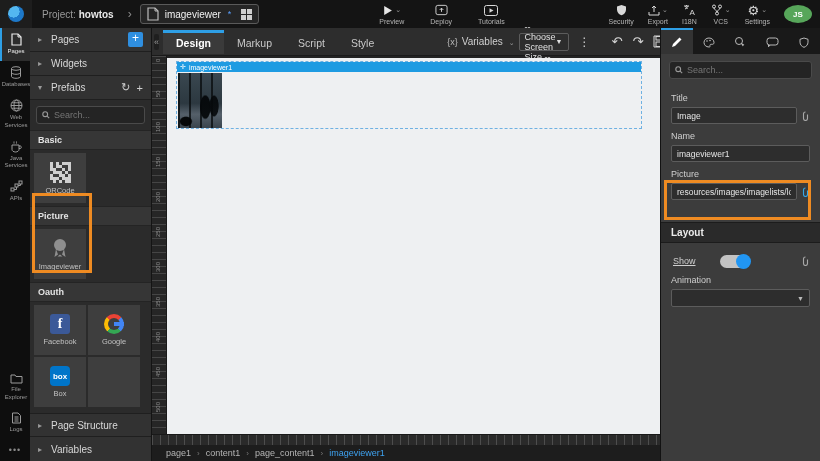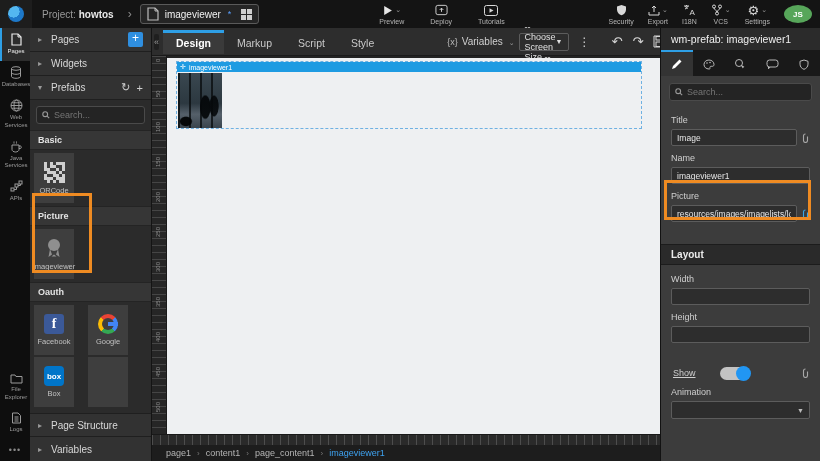--- a/index.html
+++ b/index.html
@@ -56,21 +56,21 @@
   .lp-mini { color:#cfcfcf; font-size:11px; cursor:pointer; }
   .lp-scroll { flex:1; overflow:hidden; display:flex; flex-direction:column; }
   .searchwrap { padding:6px 6px; }
   .searchbox { display:flex; align-items:center; gap:4px; background:#242424; border:1px solid #4a4a4a;
     border-radius:3px; height:18px; padding:0 5px; }
   .searchbox input { flex:1; min-width:0; background:transparent; border:none; outline:none;
     color:#ddd; font-size:9px; font-family:inherit; }
   .cat-head { background:#363636; border-top:1px solid #242424; border-bottom:1px solid #242424;
     color:#e3e3e3; font-size:9px; font-weight:bold; padding:4px 8px; }
   .tilegrid { display:grid; grid-template-columns:52px 52px; gap:2px; padding:3px 4px; }
-  .tile { width:40px; height:50px; background:#3e3e3e; display:flex; flex-direction:column;
+  .tile { width:52px; height:50px; background:#3e3e3e; display:flex; flex-direction:column;
     align-items:center; justify-content:center; gap:3px; cursor:pointer; }
   .tile .tlabel { font-size:7.5px; color:#c2c2c2; }
   .oauthwrap { height:118px; overflow:hidden; }
   .lp-bottom { flex:0 0 auto; }
   .hl-box { position:absolute; border:3px solid #ef8b22; pointer-events:none; z-index:5; }
   .lp-hl { left:2px; top:165px; width:60px; height:80px; }
 
   
   .brand { width:20px; height:20px; border-radius:3px; display:flex; align-items:center; justify-content:center;
     font-weight:bold; color:#fff; }
@@ -532,21 +532,20 @@
         <span class="c-chev">›</span>
         <span class="crumb">content1</span>
         <span class="c-chev">›</span>
         <span class="crumb">page_content1</span>
         <span class="c-chev">›</span>
         <span class="crumb last">imageviewer1</span>
       </div>
     </div>
 
     <div class="rpanel">
-      <div class="rp-title">wm-prefab: imageviewer1</div>
       <div class="rp-tabs">
         <div class="rp-tab active">
           <svg width="11" height="11" viewBox="0 0 11 11">
               <path d="M1 10l1-3 6.5-6.5 2 2L4 9z" fill="#fff"></path>
             </svg>
         </div>
         <div class="rp-tab">
           <svg width="12" height="11" viewBox="0 0 12 11">
               <path d="M6 1C3 1 1 3 1 5.5S3 10 6 10c1 0 1.3-.6 1-1.2-.4-.8.2-1.5 1.2-1.5h1.3c.9 0 1.5-.7 1.5-1.8C11 3 8.8 1 6 1z" fill="none" stroke="#b9b9b9"></path>
               <circle cx="4" cy="4" r=".8" fill="#b9b9b9"></circle>
@@ -604,30 +603,20 @@
           <input class="finput" value="resources/images/imagelists/login-bg.jp" style="">
           <span class="bindic blue">
               <svg width="9" height="10" viewBox="0 0 9 10">
                 <path d="M4.5 1C3 1 2.5 2 2.5 3v4.5a2 2 0 004 0V3.5" fill="none" stroke="currentColor" stroke-width="1.1"></path>
               </svg>
             </span>
         </div>
       </div>
 
       <div class="rp-section">Layout</div>
-      <div class="rp-body">
-        <div class="flabel">Width</div>
-        <div class="fieldrow">
-            <input class="finput" value="" style="">
-          </div>
-        <div class="flabel">Height</div>
-        <div class="fieldrow">
-            <input class="finput" value="" style="">
-          </div>
-      </div>
 
       <div class="rp-body">
         <div class="showrow">
           <span class="flabel">Show</span>
           <span class="toggle"></span>
           <span class="bindic">
               <svg width="9" height="10" viewBox="0 0 9 10">
                 <path d="M4.5 1C3 1 2.5 2 2.5 3v4.5a2 2 0 004 0V3.5" fill="none" stroke="currentColor" stroke-width="1.1"></path>
               </svg>
             </span>

